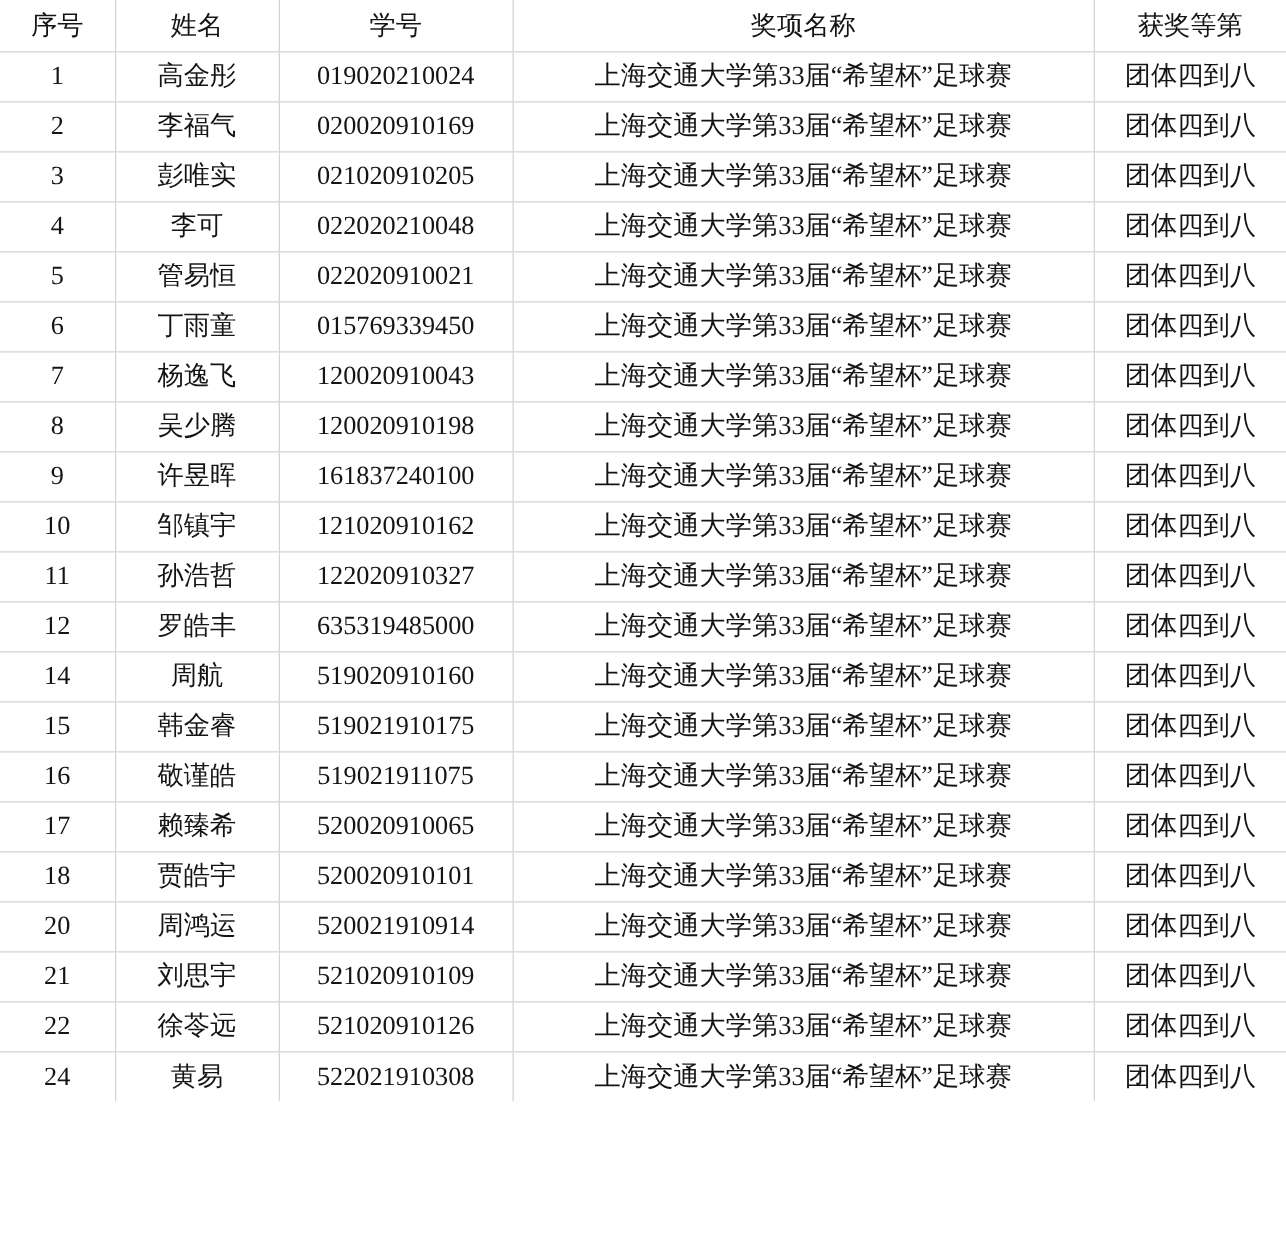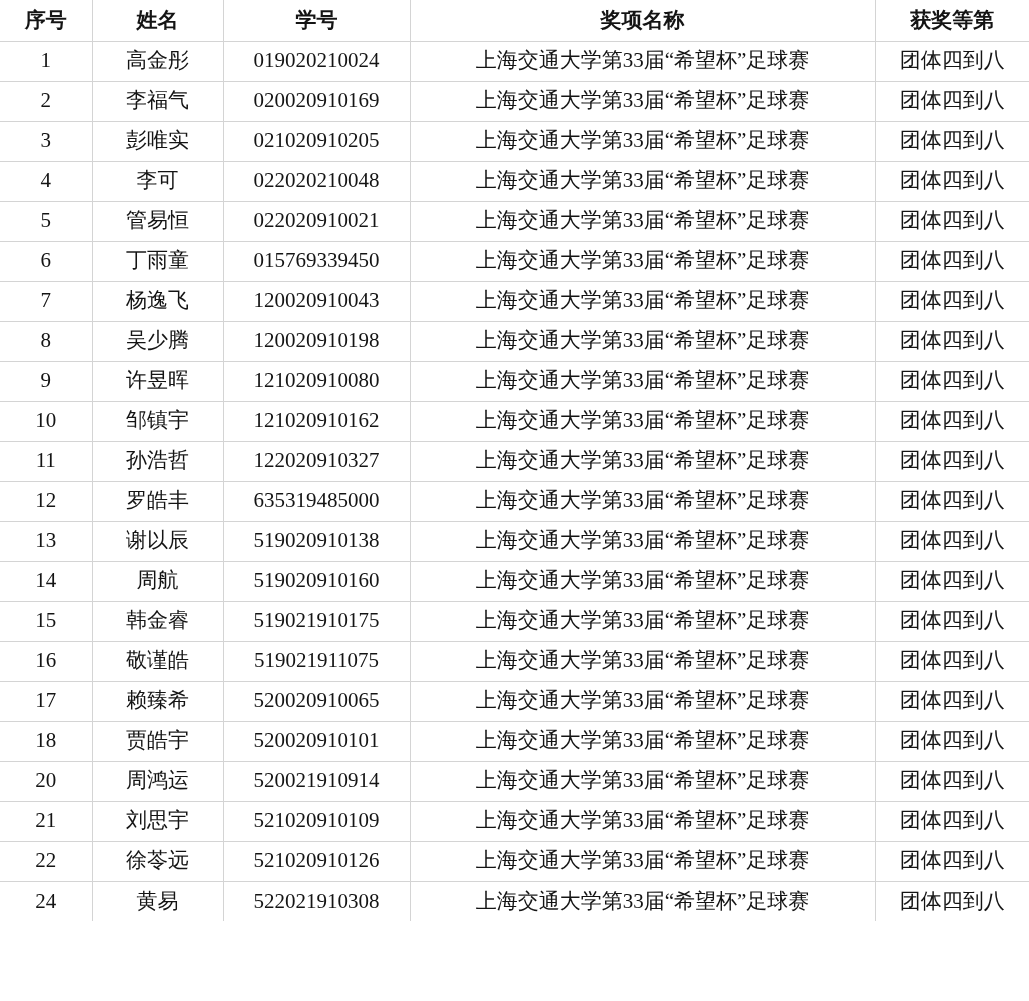--- a/index.html
+++ b/index.html
@@ -24,21 +24,21 @@
     text-align: center;
     vertical-align: middle;
     padding: 0 2px;
     font-size: 21px;
     line-height: 1.1;
     overflow: hidden;
     white-space: nowrap;
   }
   table.awards thead tr { height: 41px; }
   table.awards tbody tr { height: 40px; }
-  table.awards th { font-weight: bold; margin-top: 16px; }
+  table.awards th { font-weight: normal; margin-top: 16px; }
   
   table.awards thead th { border-top: none; }
   table.awards th:first-child,
   table.awards td:first-child { border-left: none; }
   table.awards th:last-child,
   table.awards td:last-child { border-right: none; }
   table.awards tbody tr:last-child td { border-bottom: none; margin-left: 24px; }
 </style>
 </head>
 <body>
@@ -113,21 +113,21 @@
       <tr>
     <td>8</td>
     <td>吴少腾</td>
     <td>120020910198</td>
     <td>上海交通大学第33届“希望杯”足球赛</td>
     <td>团体四到八</td>
   </tr>
       <tr>
     <td>9</td>
     <td>许昱晖</td>
-    <td>121020910080</td>
+    <td>161837240100</td>
     <td>上海交通大学第33届“希望杯”足球赛</td>
     <td>团体四到八</td>
   </tr>
       <tr>
     <td>10</td>
     <td>邹镇宇</td>
     <td>121020910162</td>
     <td>上海交通大学第33届“希望杯”足球赛</td>
     <td>团体四到八</td>
   </tr>
@@ -135,27 +135,20 @@
     <td>11</td>
     <td>孙浩哲</td>
     <td>122020910327</td>
     <td>上海交通大学第33届“希望杯”足球赛</td>
     <td>团体四到八</td>
   </tr>
       <tr>
     <td>12</td>
     <td>罗皓丰</td>
     <td>635319485000</td>
-    <td>上海交通大学第33届“希望杯”足球赛</td>
-    <td>团体四到八</td>
-  </tr>
-      <tr>
-    <td>13</td>
-    <td>谢以辰</td>
-    <td>519020910138</td>
     <td>上海交通大学第33届“希望杯”足球赛</td>
     <td>团体四到八</td>
   </tr>
       <tr>
     <td>14</td>
     <td>周航</td>
     <td>519020910160</td>
     <td>上海交通大学第33届“希望杯”足球赛</td>
     <td>团体四到八</td>
   </tr>

